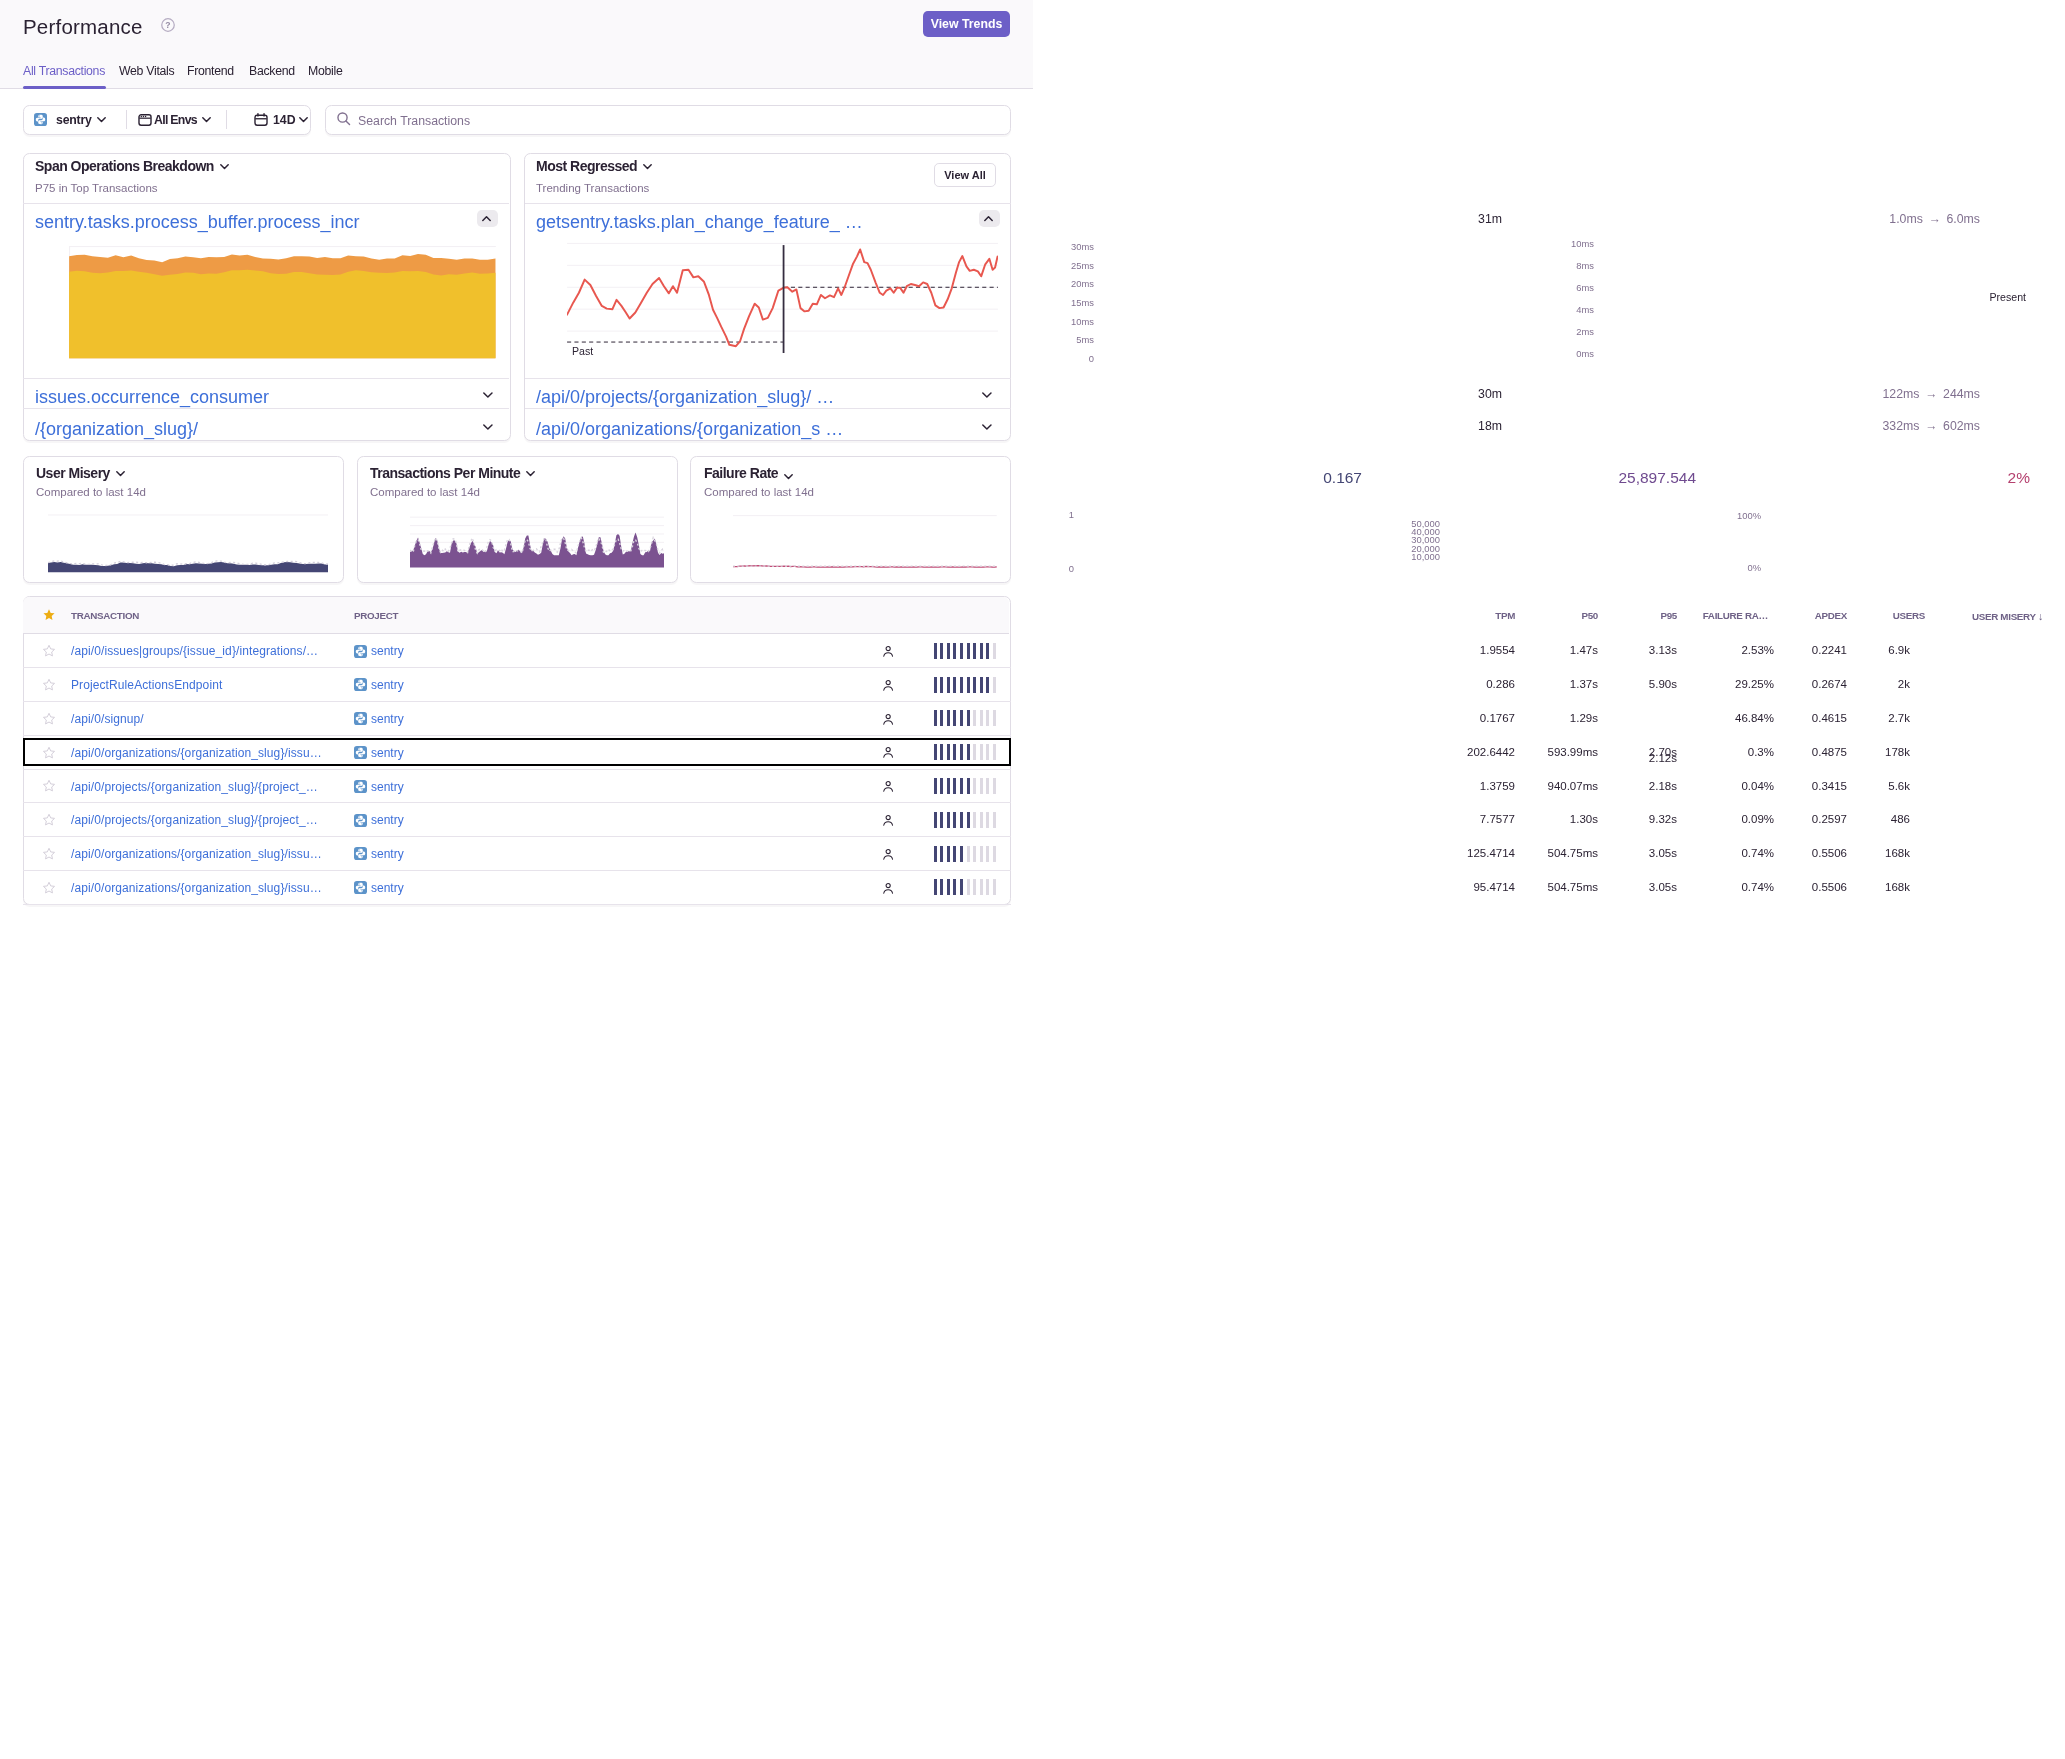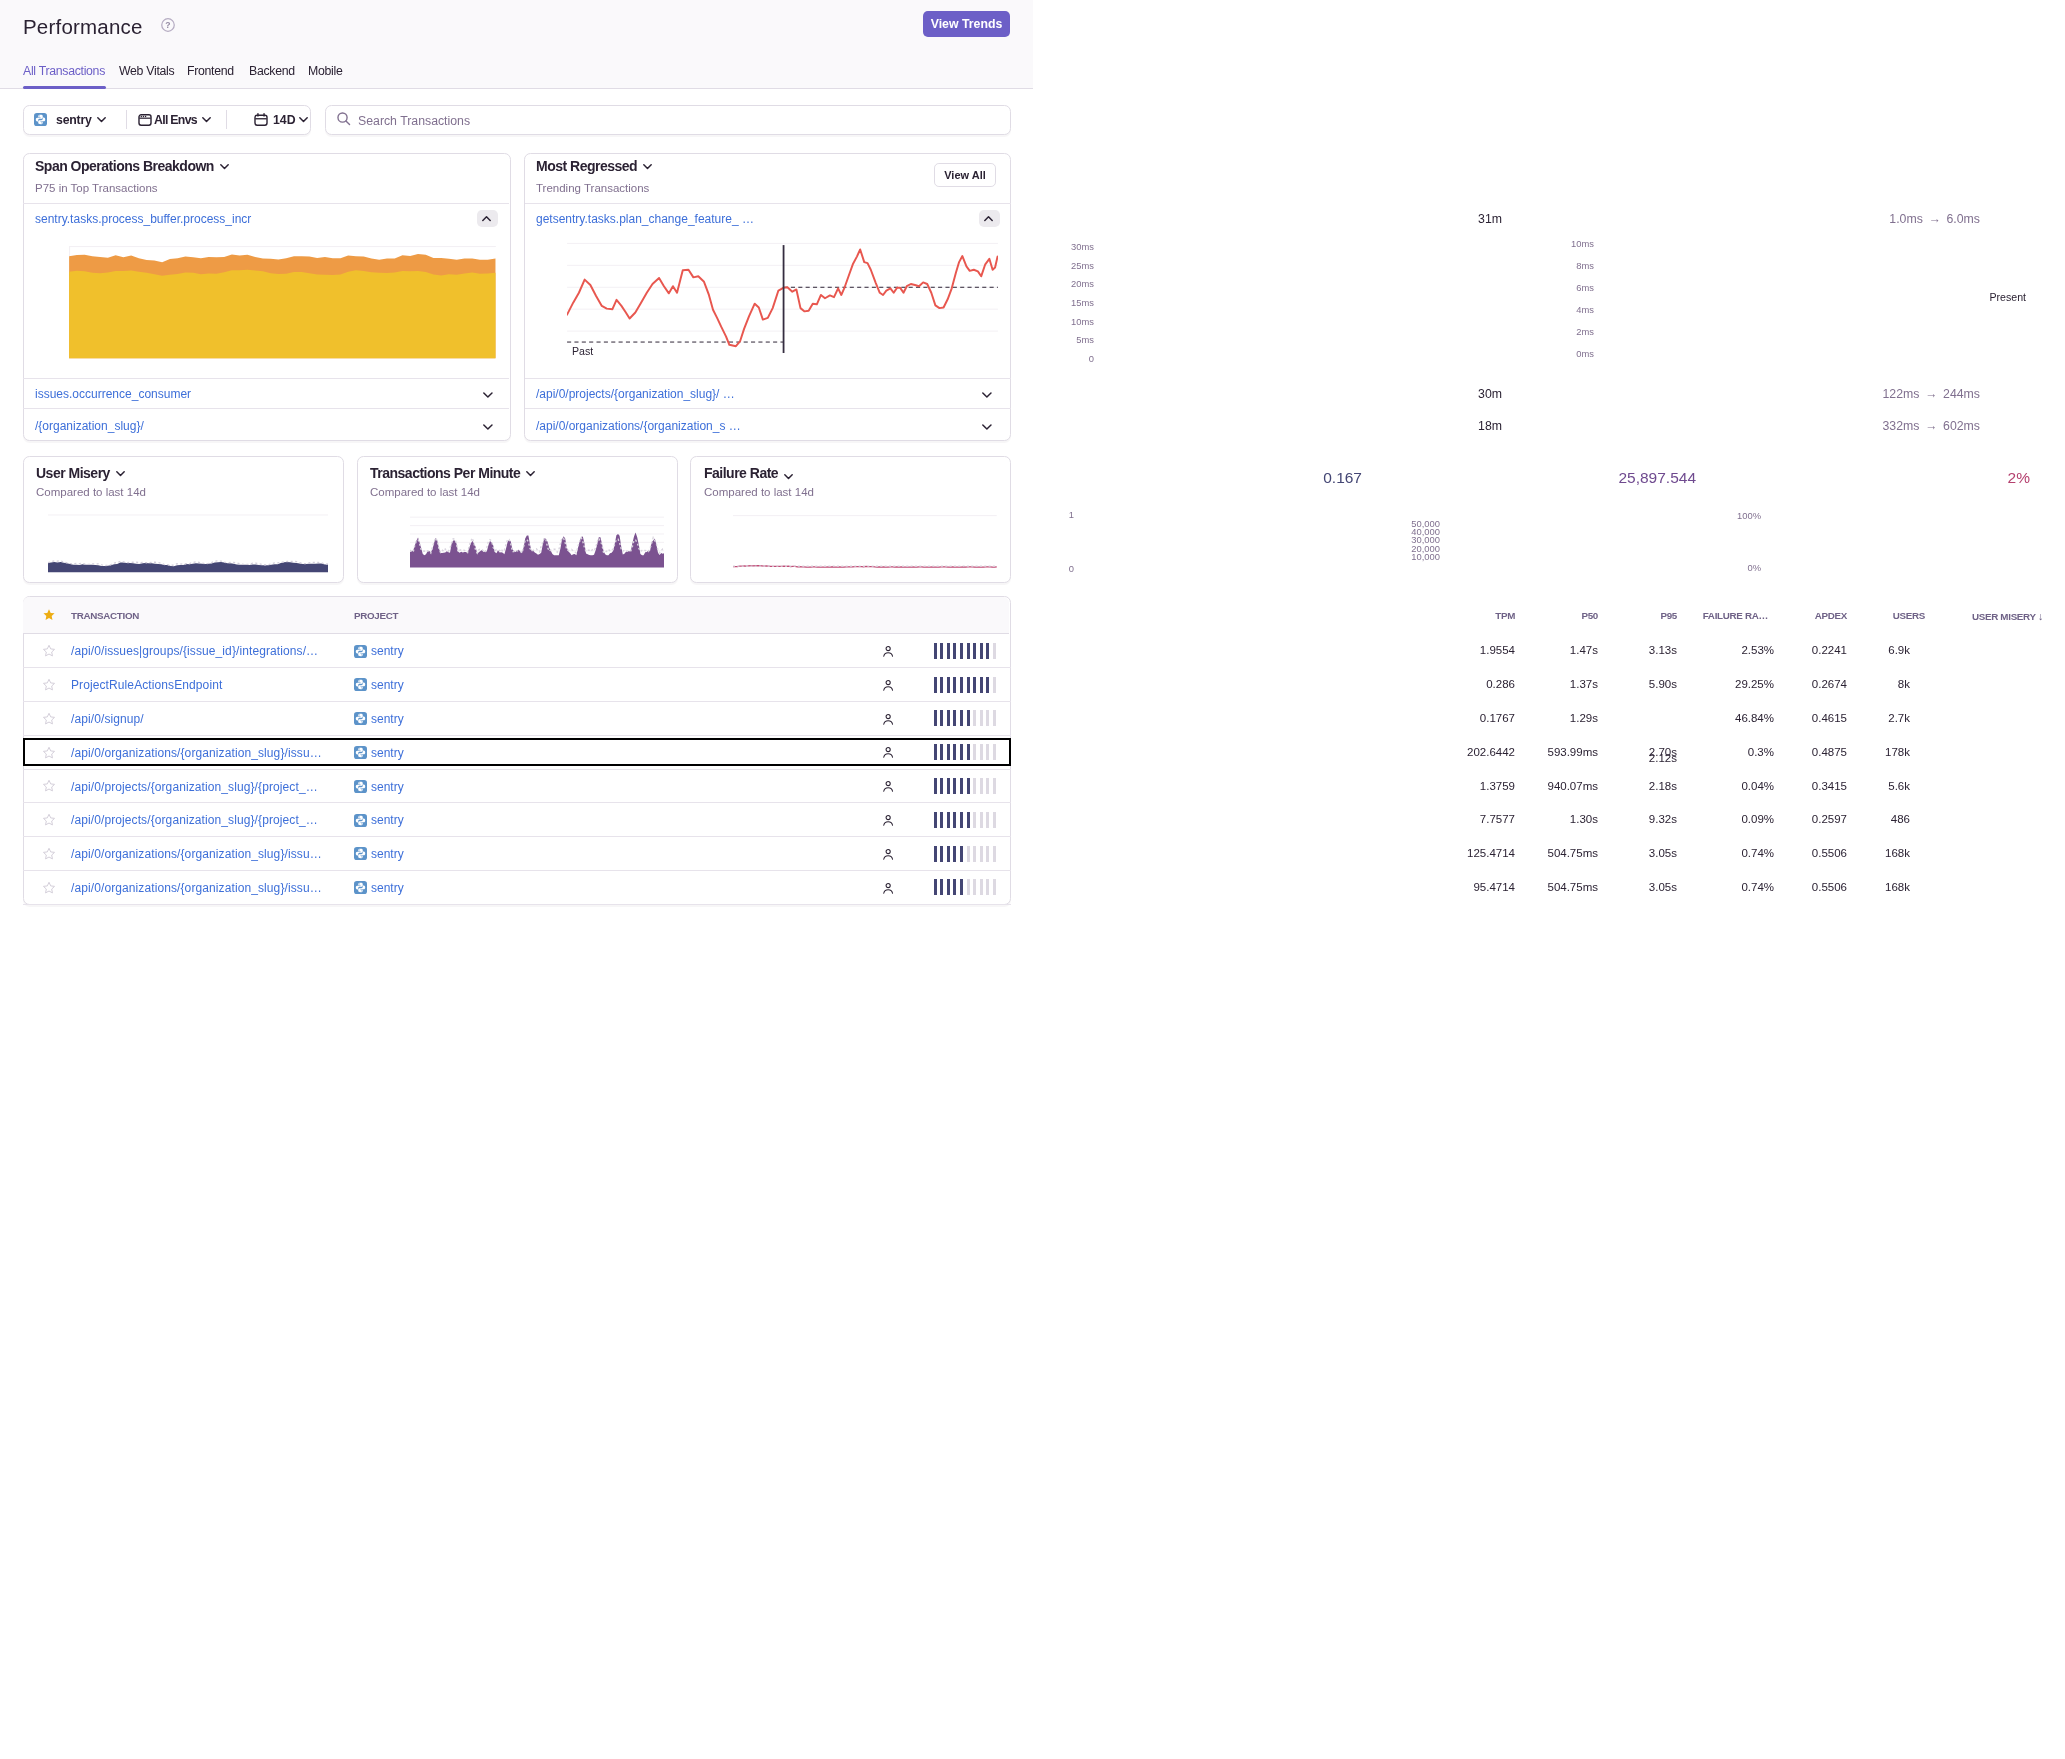--- a/index.html
+++ b/index.html
@@ -1,19 +1,19 @@
 <!DOCTYPE html>
 <html style="font-size:13px"><head><meta charset="utf-8"><style>
 *{margin:0;padding:0;box-sizing:border-box}
 html,body{width:1033px;height:880px;overflow:hidden;background:#fff;font-family:"Liberation Sans",sans-serif;-webkit-font-smoothing:antialiased}
 .abs{position:absolute}
 .num{position:absolute;font-size:11.5px;color:#2B2233}
 .card{position:absolute;background:#fff;border:0.8px solid #E0DCE5;border-radius:6.5px;box-shadow:0 1.6px 0.8px rgba(43,34,51,0.04)}
 .sub{position:absolute;font-size:11.5px;color:#80708F}
-.alink{position:absolute;font-size:12px;color:#3D6FD9;white-space:nowrap}
+.alink{position:absolute;font-size:18px;color:#3D6FD9;white-space:nowrap}
 .aval{position:absolute;font-size:12.3px;color:#2B2233}
 .axis{position:absolute;font-size:9.4px;color:#80708F}
 .colh{position:absolute;font-size:9.8px;font-weight:bold;color:#6F6287;letter-spacing:-0.3px}
 .btnbox{position:absolute;width:20.5px;height:17px;background:#ECEAEE;border-radius:4.9px}
 .tab{position:absolute;top:64px;font-size:12.3px;letter-spacing:-0.3px;color:#2B2233}
 </style></head>
 <body>
 
 <div class="abs" style="left:0;top:0;width:1033px;height:89px;background:#FAF9FB;border-bottom:0.8px solid #E0DCE5"></div>
 <div class="abs" style="left:23px;top:14.7px;font-size:20.5px;font-weight:normal;color:#2B2233;letter-spacing:0.2px">Performance</div>
@@ -284,21 +284,21 @@
     <rect width="16" height="16" rx="3.5" fill="#5C93C9"></rect>
     <path d="M7.9 2.2c-1.5 0-2.6.5-2.6 1.8v1.3h2.8v.5H4.0c-1.2 0-1.8 1.0-1.8 2.3 0 1.3.6 2.3 1.8 2.3h1.1V8.9c0-1.1.9-1.8 2-1.8h2.1c1 0 1.6-.7 1.6-1.7V4c0-1.2-1.1-1.8-2.9-1.8zM6.8 3.2c.3 0 .5.2.5.5s-.2.5-.5.5-.5-.2-.5-.5.2-.5.5-.5z" fill="#fff"></path>
     <path d="M8.1 13.8c1.5 0 2.6-.5 2.6-1.8v-1.3H7.9v-.5h4.1c1.2 0 1.8-1.0 1.8-2.3 0-1.3-.6-2.3-1.8-2.3h-1.1v1.5c0 1.1-.9 1.8-2 1.8H6.8c-1 0-1.6.7-1.6 1.7V12c0 1.2 1.1 1.8 2.9 1.8zm1.3-1c-.3 0-.5-.2-.5-.5s.2-.5.5-.5.5.2.5.5-.2.5-.5.5z" fill="#fff"></path>
   </svg>
 <div style="position:absolute;left:371px;top:678px;font-size:12px;color:#3D6FD9">sentry</div>
 <div class="num" style="right:550px;top:678px">0.286</div>
 <div class="num" style="right:467px;top:678px">1.37s</div>
 <div class="num" style="right:388px;top:678px">5.90s</div>
 <div class="num" style="right:291px;top:678px">29.25%</div>
 <div class="num" style="right:218px;top:678px">0.2674</div>
-<div class="num" style="right:155px;top:678px">8k</div>
+<div class="num" style="right:155px;top:678px">2k</div>
 <svg width="12.3" height="12.3" viewBox="0 0 16 16" style="position:absolute;left:882px;top:679px">
     <circle cx="8" cy="4.6" r="2.7" fill="none" stroke="#2B2233" stroke-width="1.4"></circle>
     <path d="M2.3 14.6c.5-3 2.8-4.6 5.7-4.6s5.2 1.6 5.7 4.6" fill="none" stroke="#2B2233" stroke-width="1.4" stroke-linecap="round"></path>
   </svg>
 <div style="position:absolute;left:934px;top:677px;width:3.2px;height:16.4px;background:#444674"></div>
 <div style="position:absolute;left:940px;top:677px;width:3.2px;height:16.4px;background:#444674"></div>
 <div style="position:absolute;left:947px;top:677px;width:3.2px;height:16.4px;background:#444674"></div>
 <div style="position:absolute;left:953px;top:677px;width:3.2px;height:16.4px;background:#444674"></div>
 <div style="position:absolute;left:960px;top:677px;width:3.2px;height:16.4px;background:#444674"></div>
 <div style="position:absolute;left:967px;top:677px;width:3.2px;height:16.4px;background:#444674"></div>

